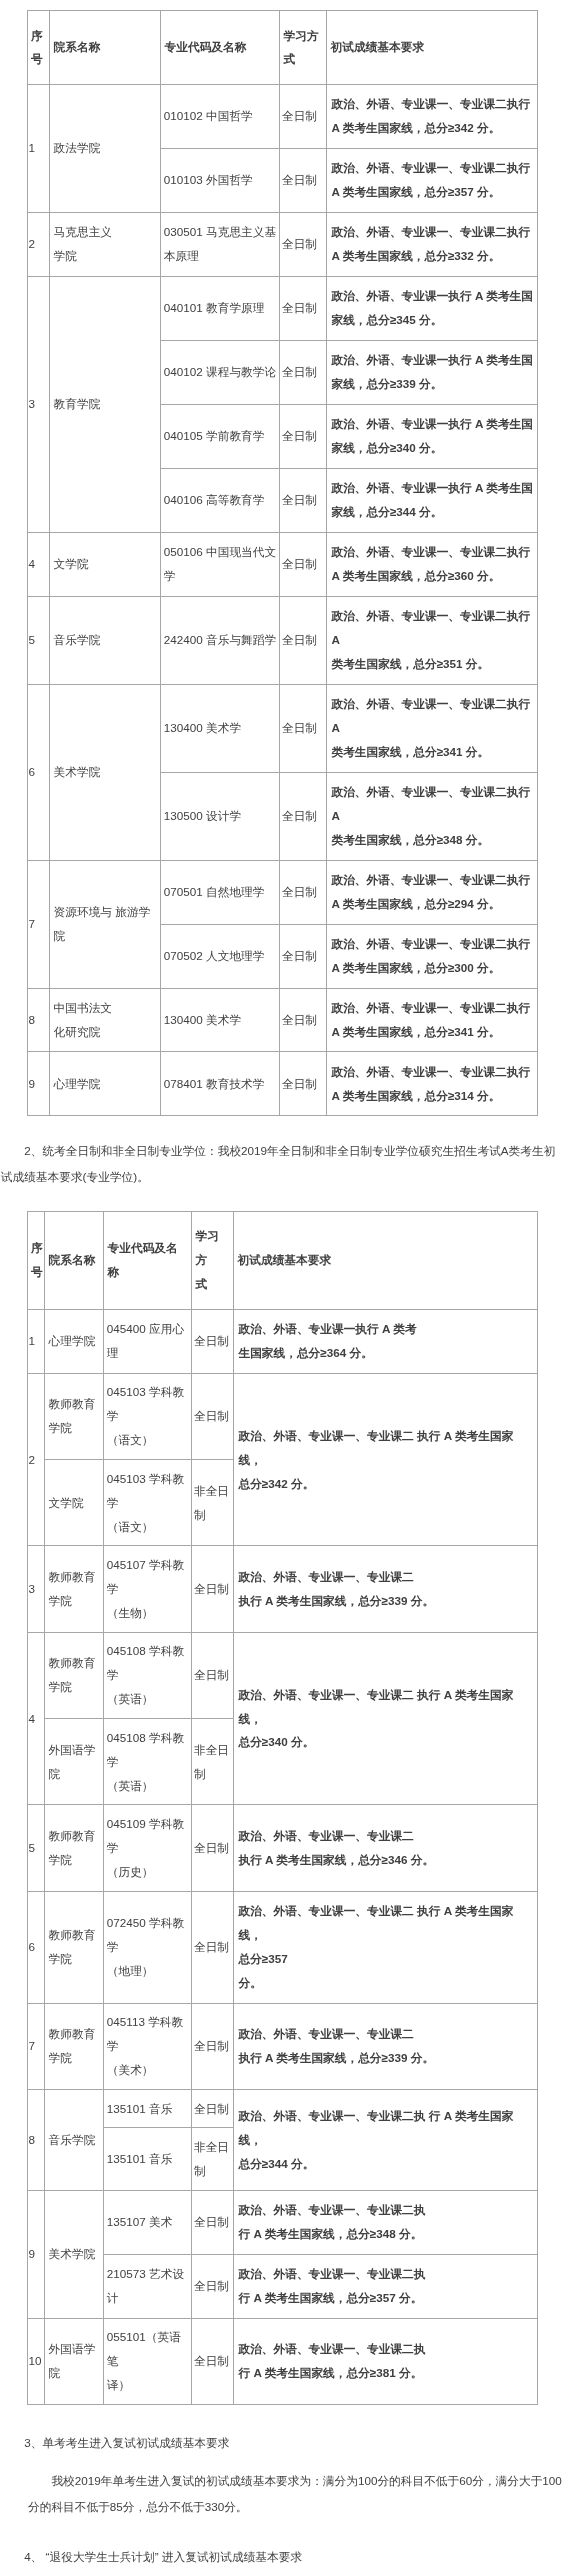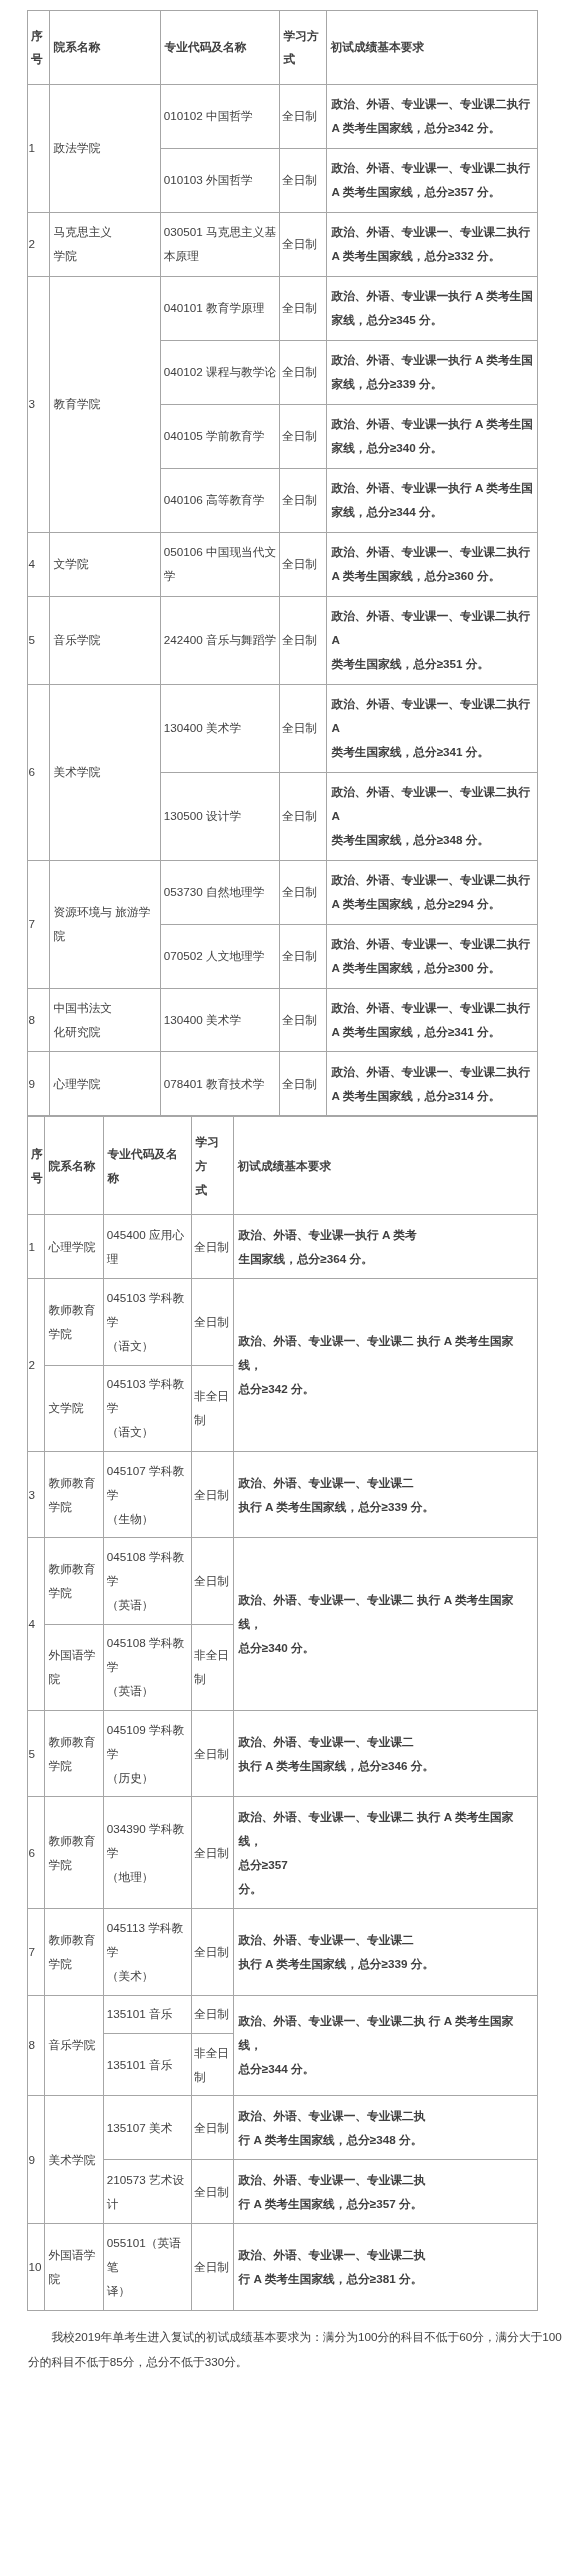--- a/index.html
+++ b/index.html
@@ -162,21 +162,21 @@
           <td class="major">130500 设计学</td>
           <td class="mode">全日制</td>
           <td class="req" rowspan="1">政治、外语、专业课一、专业课二执行
 A
 类考生国家线，总分≥348 分。</td>
         </tr>
         <tr>
           <td class="sn" rowspan="2">7</td>
           <td class="dept" rowspan="2">资源环境与 旅游学
 院</td>
-          <td class="major">053730 自然地理学</td>
+          <td class="major">070501 自然地理学</td>
           <td class="mode">全日制</td>
           <td class="req" rowspan="1">政治、外语、专业课一、专业课二执行
 A 类考生国家线，总分≥294 分。</td>
         </tr>
         <tr>
           <td class="major">070502 人文地理学</td>
           <td class="mode">全日制</td>
           <td class="req" rowspan="1">政治、外语、专业课一、专业课二执行
 A 类考生国家线，总分≥300 分。</td>
         </tr>
@@ -193,20 +193,21 @@
           <td class="sn" rowspan="1">9</td>
           <td class="dept" rowspan="1">心理学院</td>
           <td class="major">078401 教育技术学</td>
           <td class="mode">全日制</td>
           <td class="req" rowspan="1">政治、外语、专业课一、专业课二执行
 A 类考生国家线，总分≥314 分。</td>
         </tr>
       </tbody>
     </table>
 
+  <p class="para">2、统考全日制和非全日制专业学位：我校2019年全日制和非全日制专业学位硕究生招生考试A类考生初试成绩基本要求(专业学位)。</p>
 
   <table class="score-table" style="width: 510px;">
       <colgroup>
         <col style="width: 17.6px;">
         <col style="width: 59px;">
         <col style="width: 88px;">
         <col style="width: 42px;">
         <col style="width: 304px;">
       </colgroup>
       <thead>
@@ -288,21 +289,21 @@
 学
 （历史）</td>
           <td class="mode">全日制</td>
           <td class="req" rowspan="1">政治、外语、专业课一、专业课二
 执行 A 类考生国家线，总分≥346 分。</td>
         </tr>
         <tr>
           <td class="sn" rowspan="1">6</td>
           <td class="dept" rowspan="1">教师教育
 学院</td>
-          <td class="major">034390 学科教
+          <td class="major">072450 学科教
 学
 （地理）</td>
           <td class="mode">全日制</td>
           <td class="req" rowspan="1">政治、外语、专业课一、专业课二 执行 A 类考生国家线，
 总分≥357
 分。</td>
         </tr>
         <tr>
           <td class="sn" rowspan="1">7</td>
           <td class="dept" rowspan="1">教师教育
@@ -348,18 +349,20 @@
 院</td>
           <td class="major">055101（英语笔
 译）</td>
           <td class="mode">全日制</td>
           <td class="req" rowspan="1">政治、外语、专业课一、专业课二执
 行 A 类考生国家线，总分≥381 分。</td>
         </tr>
       </tbody>
     </table>
 
+  <p class="para heading">3、单考考生进入复试初试成绩基本要求</p>
 
   <p class="para body-text">我校2019年单考生进入复试的初试成绩基本要求为：满分为100分的科目不低于60分，满分大于100分的科目不低于85分，总分不低于330分。</p>
 
+  <p class="para heading">4、 “退役大学生士兵计划” 进入复试初试成绩基本要求</p>
 
 </div>
 
 
 </body></html>

